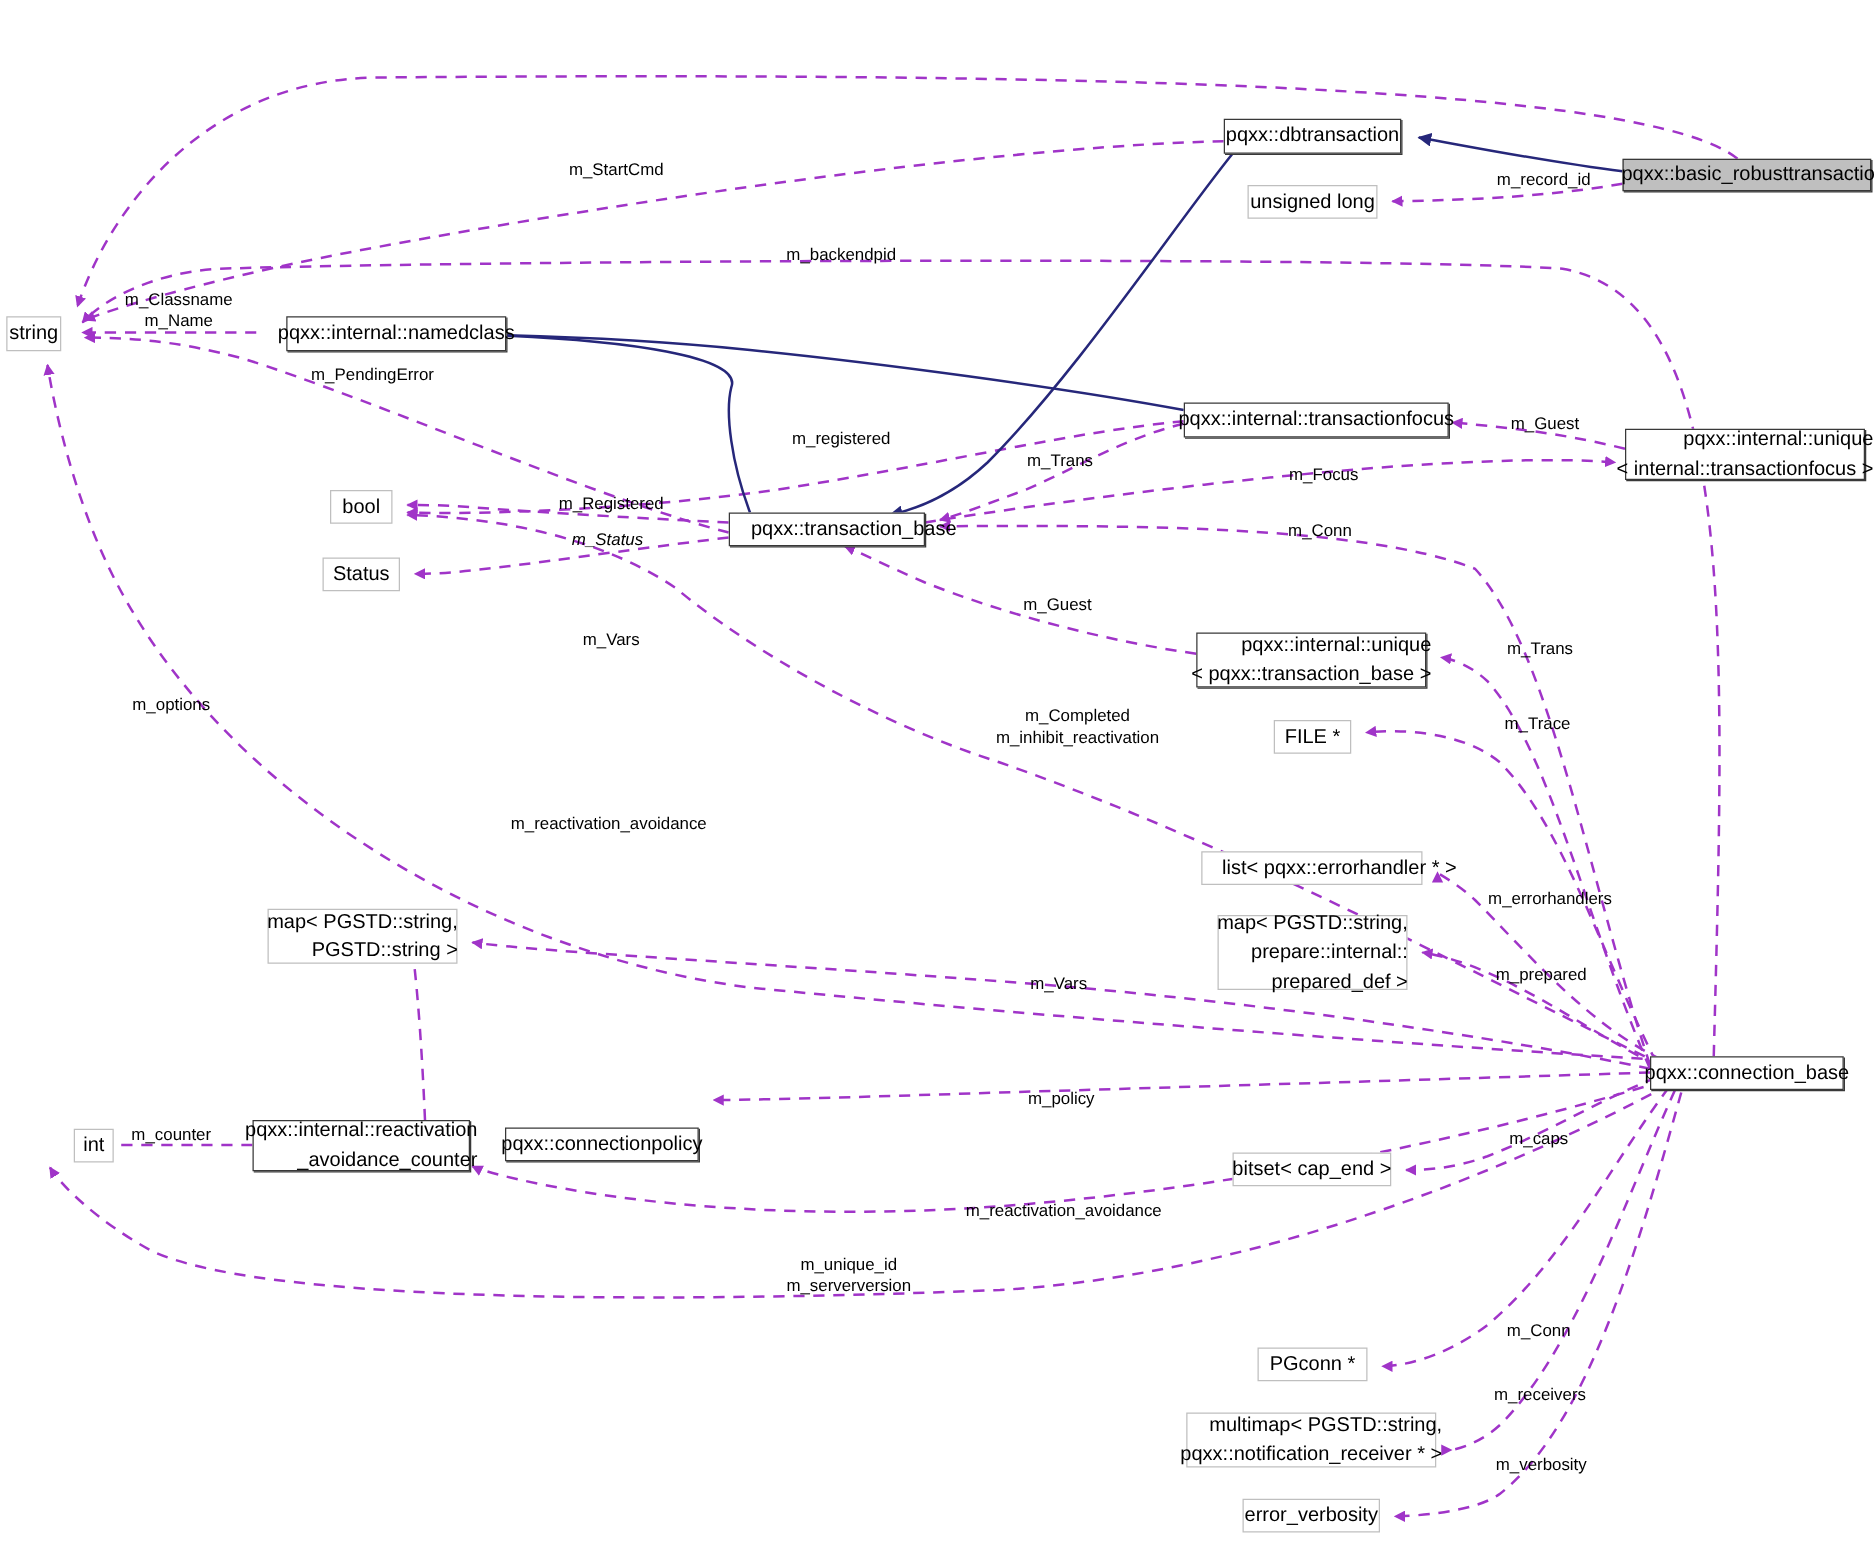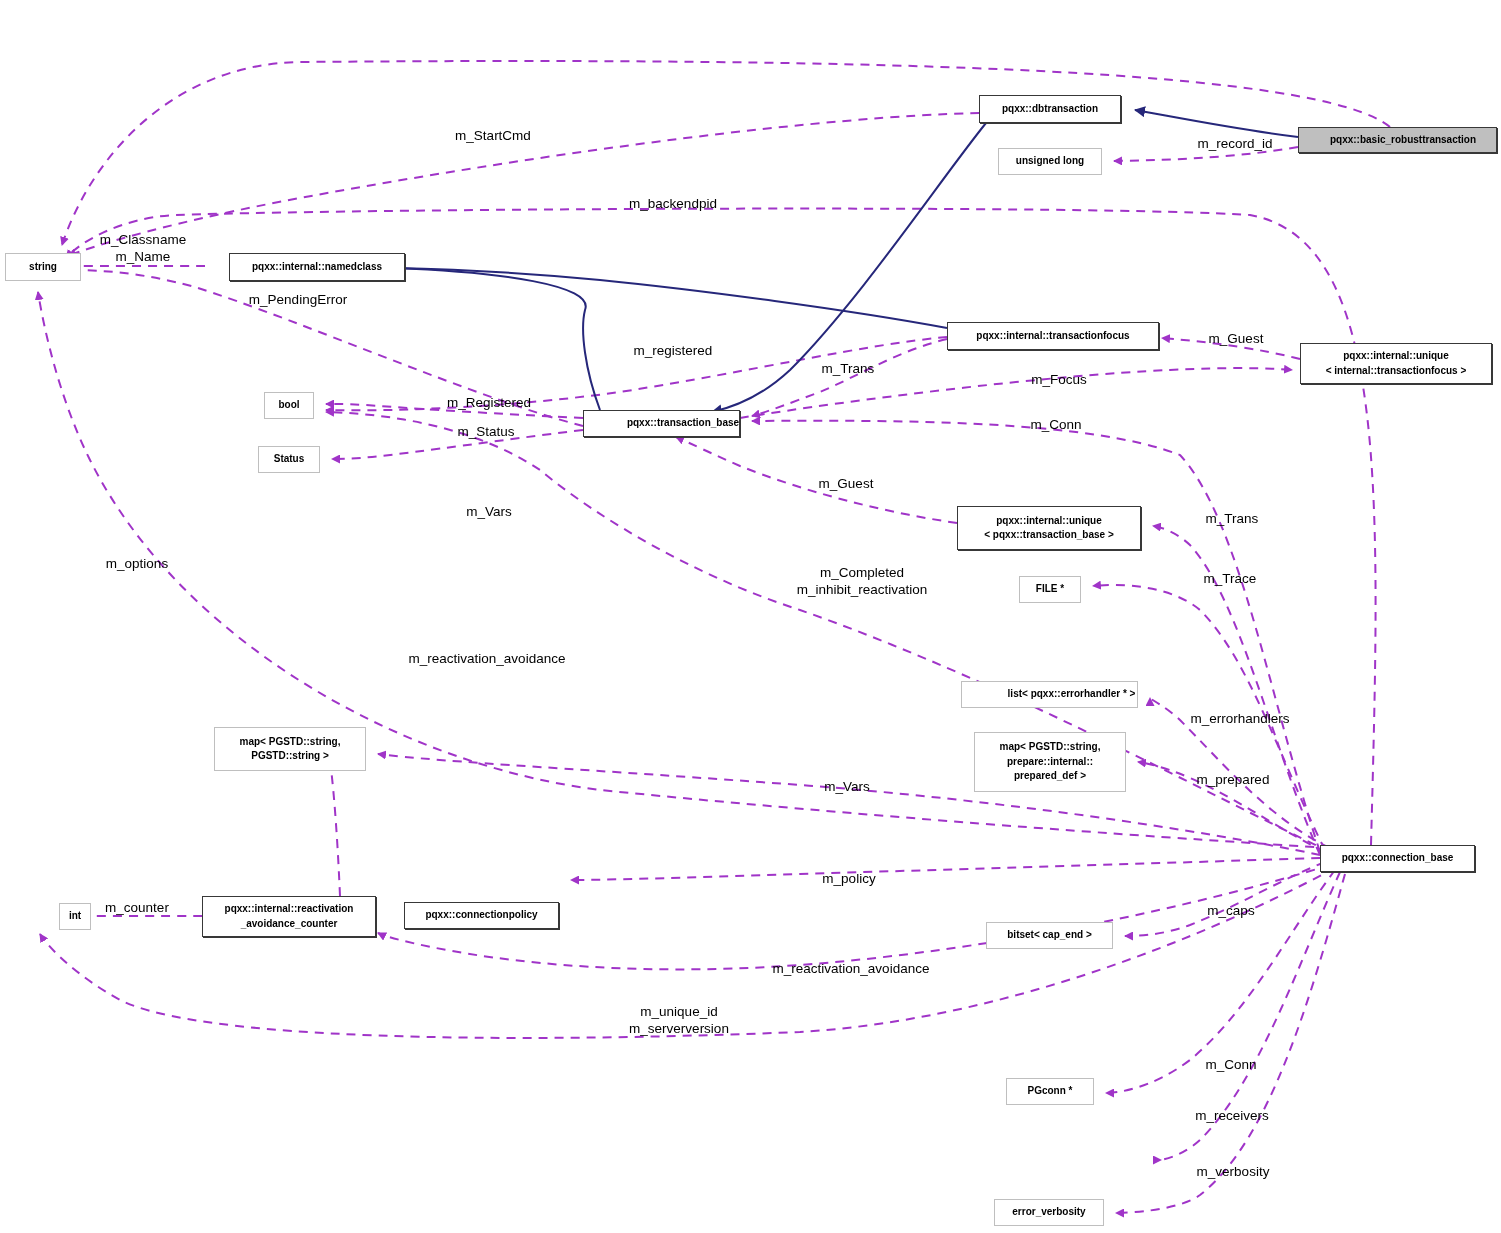--- a/index.html
+++ b/index.html
@@ -8,28 +8,27 @@
     width:1501px;height:1233px;
     background:#ffffff;
     font-family:"Liberation Sans","DejaVu Sans",sans-serif;
     overflow:hidden;
   }
   svg#edges{position:absolute;left:0;top:0;width:1501px;height:1233px;}
   .node{
     position:absolute;
     box-sizing:border-box;
     display:flex;align-items:center;justify-content:center;
-    text-align:center;
+    text-align:right;
     background:#ffffff;
-    font-size:10px;
+    font-size:16px;
     color:#000000;
     line-height:1.45;
     white-space:pre;
     z-index:5;
-    font-weight:bold;
   }
   .node.solid{border:1px solid #383838;box-shadow:1px 1px 0 0 #383838;}
   .node.light{border:1px solid #bfbfbf;}
   .node.current{background:#bfbfbf;border:1px solid #383838;box-shadow:1px 1px 0 0 #383838;padding-left:11px;}
   .edge-label{
     position:absolute;
     font-size:13.5px;
     color:#000000;
     white-space:pre;
     text-align:center;
@@ -87,21 +86,21 @@
     </g>
 
     <g id="inherit-edges" fill="none" stroke="#26277a" stroke-width="2" marker-end="url(#ah-i)">
       <path d="M1298,137 C1240,130 1180,118 1135,110"></path>
       <path d="M986,123 C940,180 860,300 790,370 C760,398 730,408 712,412"></path>
       <path d="M600,410 C585,370 580,330 585,310 C595,285 500,272 394,268"></path>
       <path d="M947,328 C850,310 700,290 600,280 C520,272 440,269 394,268"></path>
     </g>
   </svg>
 
-  <div class="node light" style="left:5px;top:253px;width:76px;height:28px;"><span>string</span></div>
+  <div class="node light" style="left:5px;top:253px;width:44px;height:28px;"><span>string</span></div>
   <div class="node solid" style="left:205px;top:253px;width:176px;height:28px;margin-left:24px;"><span>pqxx::internal::namedclass</span></div>
   <div class="node solid" style="left:979px;top:95px;width:142px;height:28px;"><span>pqxx::dbtransaction</span></div>
   <div class="node current" style="left:1298px;top:127px;width:199px;height:26px;"><span>pqxx::basic_robusttransaction</span></div>
   <div class="node light" style="left:998px;top:148px;width:104px;height:27px;"><span>unsigned long</span></div>
   <div class="node solid" style="left:947px;top:322px;width:212px;height:28px;"><span>pqxx::internal::transactionfocus</span></div>
   <div class="node solid" style="left:1300px;top:343px;width:192px;height:41px;"><span>pqxx::internal::unique
 &lt; internal::transactionfocus &gt;</span></div>
   <div class="node light" style="left:264px;top:392px;width:50px;height:27px;"><span>bool</span></div>
   <div class="node solid" style="left:583px;top:410px;width:157px;height:27px;padding-left:43px;"><span>pqxx::transaction_base</span></div>
   <div class="node light" style="left:258px;top:446px;width:62px;height:27px;"><span>Status</span></div>
@@ -114,35 +113,37 @@
 prepared_def &gt;</span></div>
   <div class="node light" style="left:214px;top:727px;width:152px;height:44px;"><span>map&lt; PGSTD::string,
 PGSTD::string &gt;</span></div>
   <div class="node solid" style="left:1320px;top:845px;width:155px;height:27px;"><span>pqxx::connection_base</span></div>
   <div class="node light" style="left:19px;top:903px;width:32px;height:27px;margin-left:40px;"><span>int</span></div>
   <div class="node solid" style="left:202px;top:896px;width:174px;height:41px;"><span>pqxx::internal::reactivation
 _avoidance_counter</span></div>
   <div class="node solid" style="left:404px;top:902px;width:155px;height:27px;"><span>pqxx::connectionpolicy</span></div>
   <div class="node light" style="left:986px;top:922px;width:127px;height:27px;"><span>bitset&lt; cap_end &gt;</span></div>
   <div class="node light" style="left:1006px;top:1078px;width:88px;height:27px;"><span>PGconn *</span></div>
+  <div class="node light" style="left:949px;top:1130px;width:200px;height:44px;"><span>multimap&lt; PGSTD::string,
+pqxx::notification_receiver * &gt;</span></div>
   <div class="node light" style="left:994px;top:1199px;width:110px;height:27px;"><span>error_verbosity</span></div>
 
   <div class="edge-label" style="left:1185px;top:136px;width:100px;">m_record_id</div>
   <div class="edge-label" style="left:443px;top:128px;width:100px;">m_StartCmd</div>
   <div class="edge-label" style="left:618px;top:196px;width:110px;">m_backendpid</div>
   <div class="edge-label" style="left:88px;top:232px;width:110px;">m_Classname
 m_Name</div>
   <div class="edge-label" style="left:238px;top:292px;width:120px;">m_PendingError</div>
   <div class="edge-label" style="left:1196px;top:331px;width:80px;">m_Guest</div>
   <div class="edge-label" style="left:623px;top:343px;width:100px;">m_registered</div>
   <div class="edge-label" style="left:812px;top:361px;width:72px;">m_Trans</div>
   <div class="edge-label" style="left:1020px;top:372px;width:78px;">m_Focus</div>
   <div class="edge-label" style="left:437px;top:395px;width:104px;">m_Registered</div>
   <div class="edge-label" style="left:1021px;top:417px;width:70px;">m_Conn</div>
-  <div class="edge-label" style="left:447px;top:424px;width:78px;">m_Status</div>
+  <div class="edge-label" style="left:447px;top:424px;width:78px;font-style:italic;">m_Status</div>
   <div class="edge-label" style="left:810px;top:476px;width:72px;">m_Guest</div>
   <div class="edge-label" style="left:458px;top:504px;width:62px;">m_Vars</div>
   <div class="edge-label" style="left:1196px;top:511px;width:72px;">m_Trans</div>
   <div class="edge-label" style="left:97px;top:556px;width:80px;">m_options</div>
   <div class="edge-label" style="left:772px;top:565px;width:180px;">m_Completed
 m_inhibit_reactivation</div>
   <div class="edge-label" style="left:1194px;top:571px;width:72px;">m_Trace</div>
   <div class="edge-label" style="left:402px;top:651px;width:170px;">m_reactivation_avoidance</div>
   <div class="edge-label" style="left:1180px;top:711px;width:120px;">m_errorhandlers</div>
   <div class="edge-label" style="left:1187px;top:772px;width:92px;">m_prepared</div>

